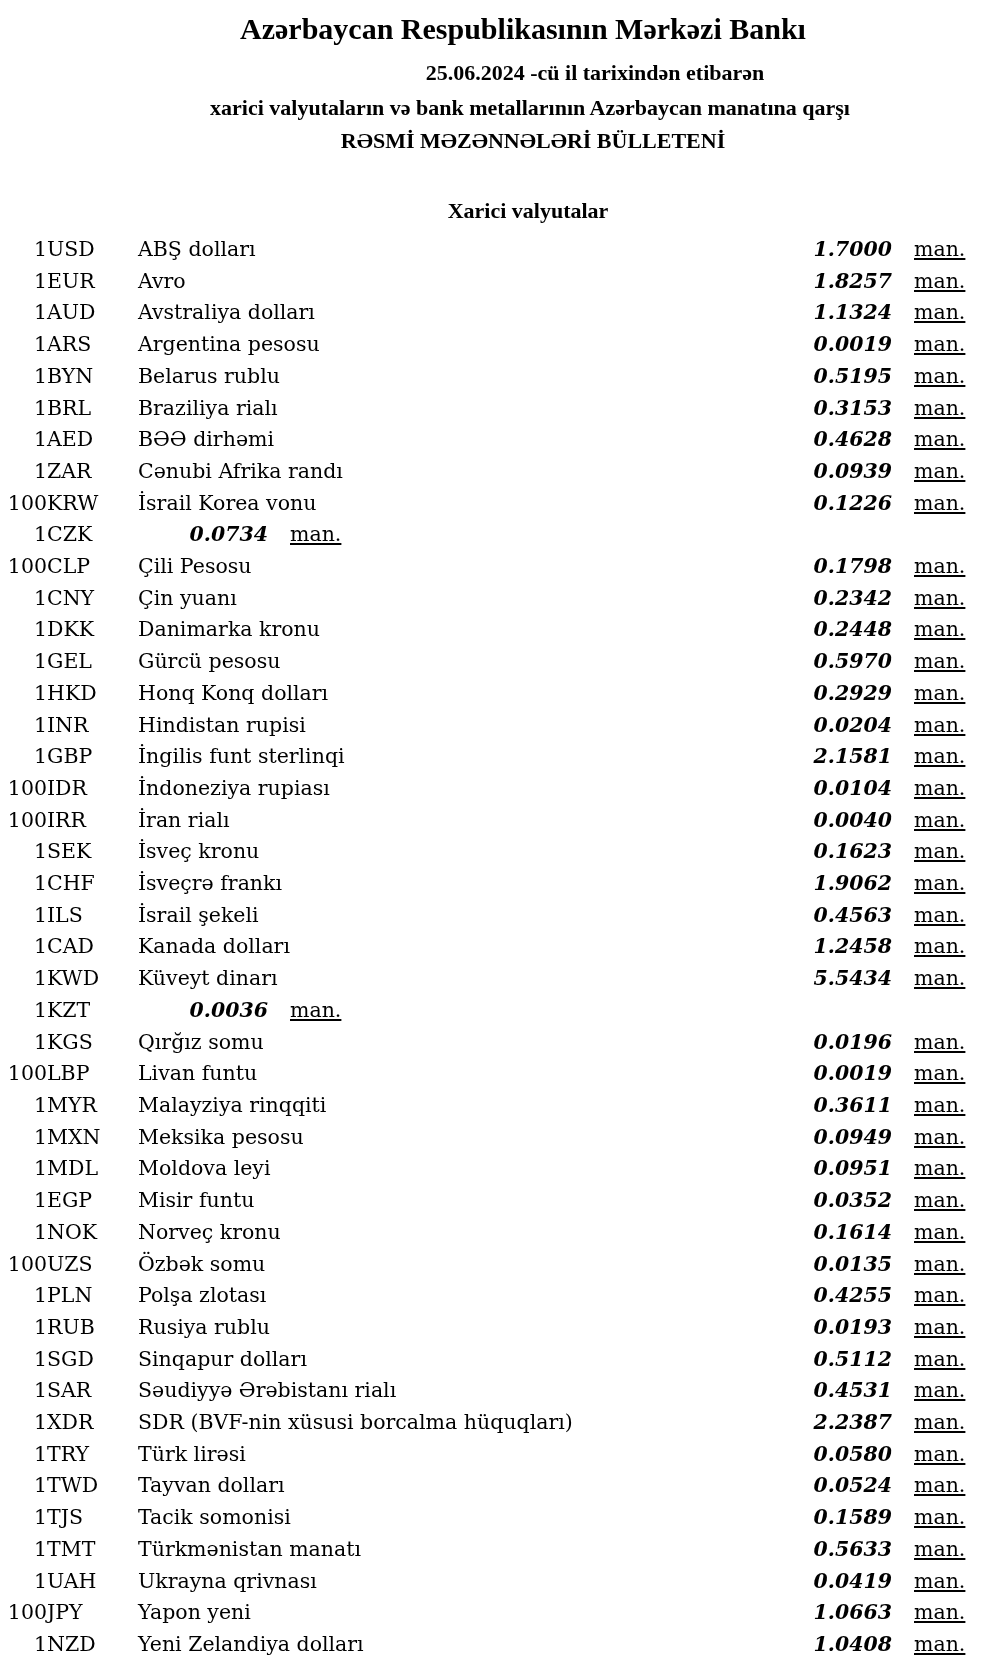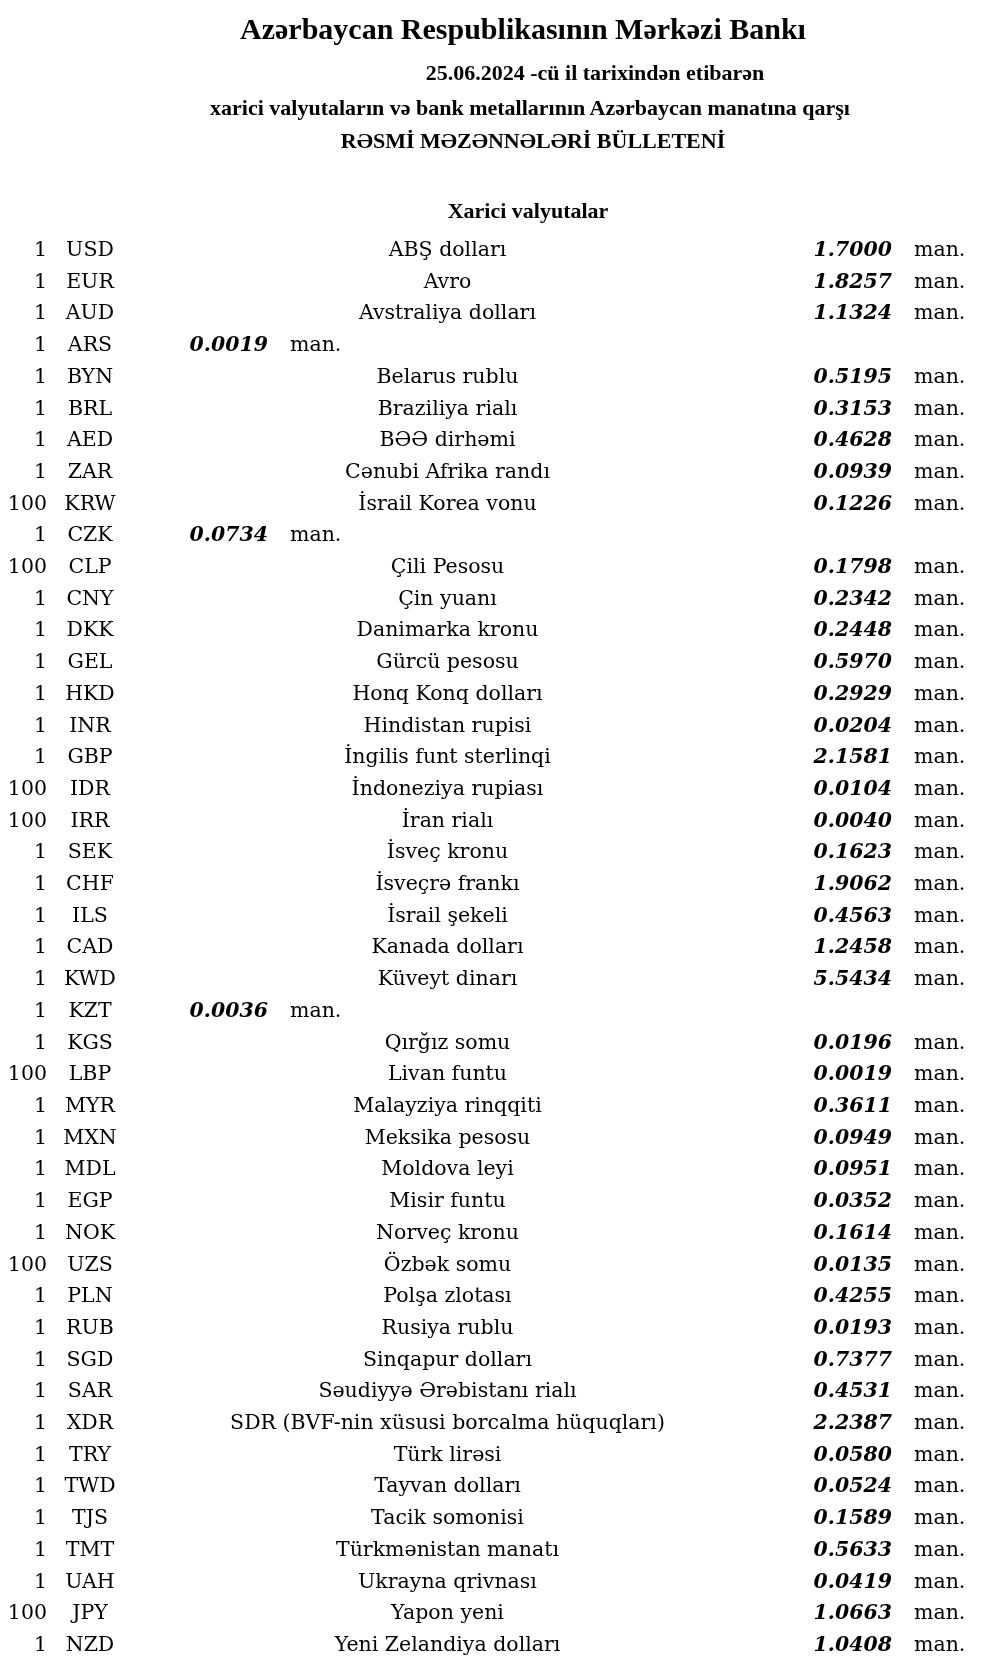--- a/index.html
+++ b/index.html
@@ -64,41 +64,40 @@
     white-space: nowrap;
   }
   .cell { display: block; }
   .qty  {
     width: 47px;
     text-align: right;
     flex: 0 0 auto;
   }
   .code {
     width: 86px;
-    text-align: center;
     flex: 0 0 auto;
   }
   .name {
     flex: 1 1 auto;
     padding-left: 5px;
     overflow: hidden;
-    text-align: center;
   }
   .rate {
     width: 135px;
     text-align: right;
     font-weight: bold;
     font-style: italic;
     flex: 0 0 auto;
   }
   .unit {
     width: 108px;
     padding-left: 22px;
     box-sizing: border-box;
     flex: 0 0 auto;
+    text-decoration: underline;
   }
 </style>
 </head>
 <body>
 
 <div class="page">
   <header>
     <h1 class="doc-title">Azərbaycan Respublikasının Mərkəzi Bankı</h1>
     <p class="hline date-line">25.06.2024 -cü il tarixindən etibarən</p>
     <p class="hline sub1">xarici valyutaların və bank metallarının Azərbaycan manatına qarşı</p>
@@ -128,20 +127,21 @@
     <span class="cell qty">1</span>
     <span class="cell code">AUD</span>
     <span class="cell name">Avstraliya dolları</span>
     <span class="cell rate">1.1324</span>
     <span class="cell unit">man.</span>
   </div>
 
   <div class="row">
     <span class="cell qty">1</span>
     <span class="cell code">ARS</span>
+    <span class="cell name">Argentina pesosu</span>
     <span class="cell rate">0.0019</span>
     <span class="cell unit">man.</span>
   </div>
 
   <div class="row">
     <span class="cell qty">1</span>
     <span class="cell code">BYN</span>
     <span class="cell name">Belarus rublu</span>
     <span class="cell rate">0.5195</span>
     <span class="cell unit">man.</span>
@@ -382,21 +382,21 @@
     <span class="cell code">RUB</span>
     <span class="cell name">Rusiya rublu</span>
     <span class="cell rate">0.0193</span>
     <span class="cell unit">man.</span>
   </div>
 
   <div class="row">
     <span class="cell qty">1</span>
     <span class="cell code">SGD</span>
     <span class="cell name">Sinqapur dolları</span>
-    <span class="cell rate">0.7377</span>
+    <span class="cell rate">0.5112</span>
     <span class="cell unit">man.</span>
   </div>
 
   <div class="row">
     <span class="cell qty">1</span>
     <span class="cell code">SAR</span>
     <span class="cell name">Səudiyyə Ərəbistanı rialı</span>
     <span class="cell rate">0.4531</span>
     <span class="cell unit">man.</span>
   </div>

